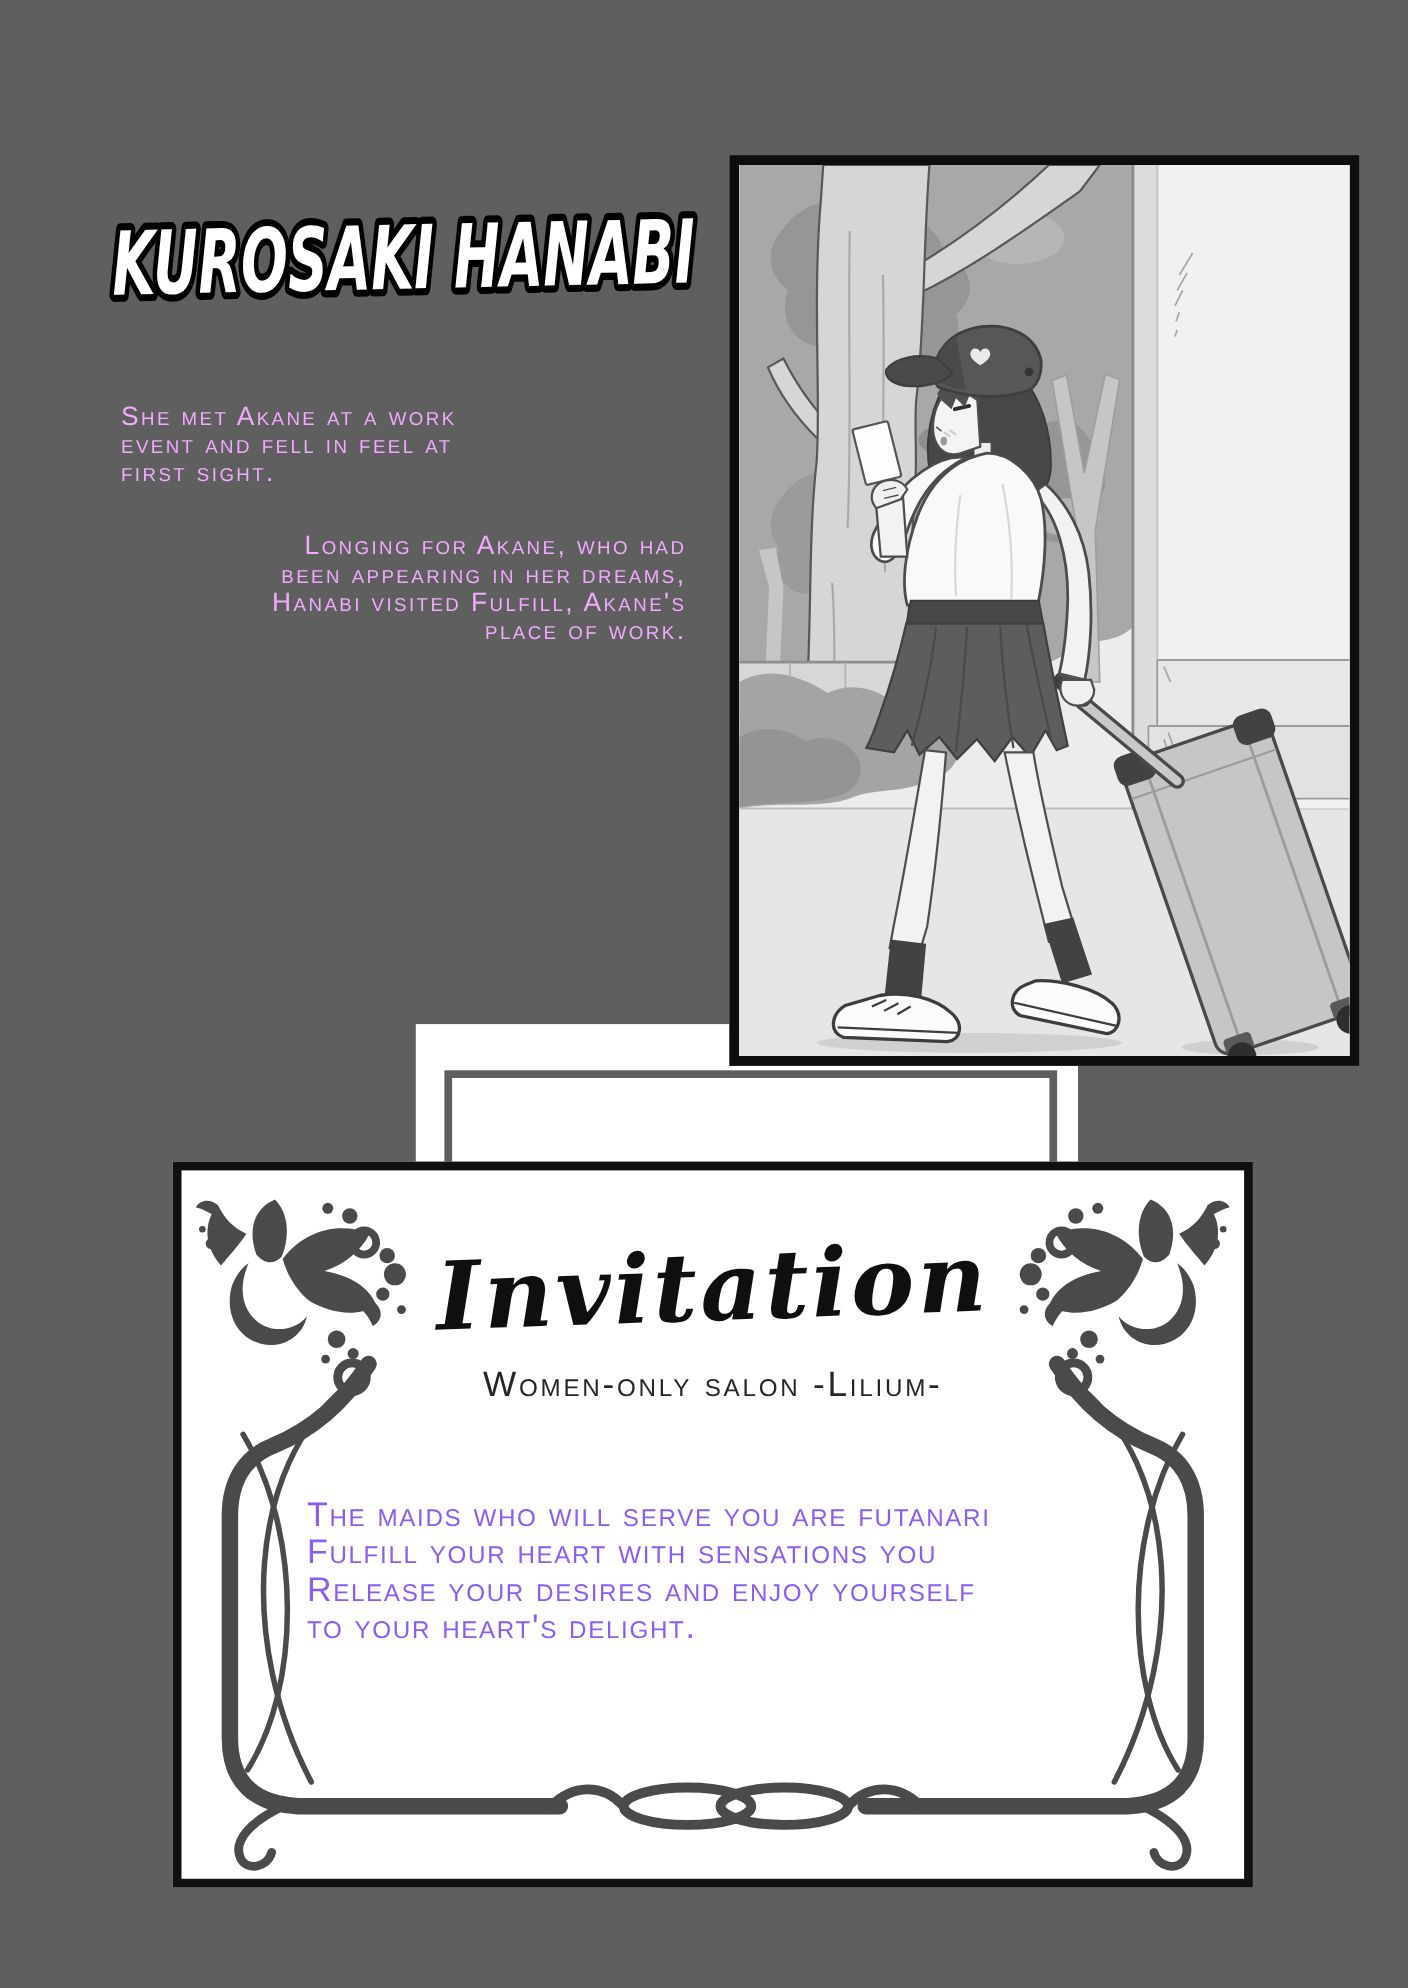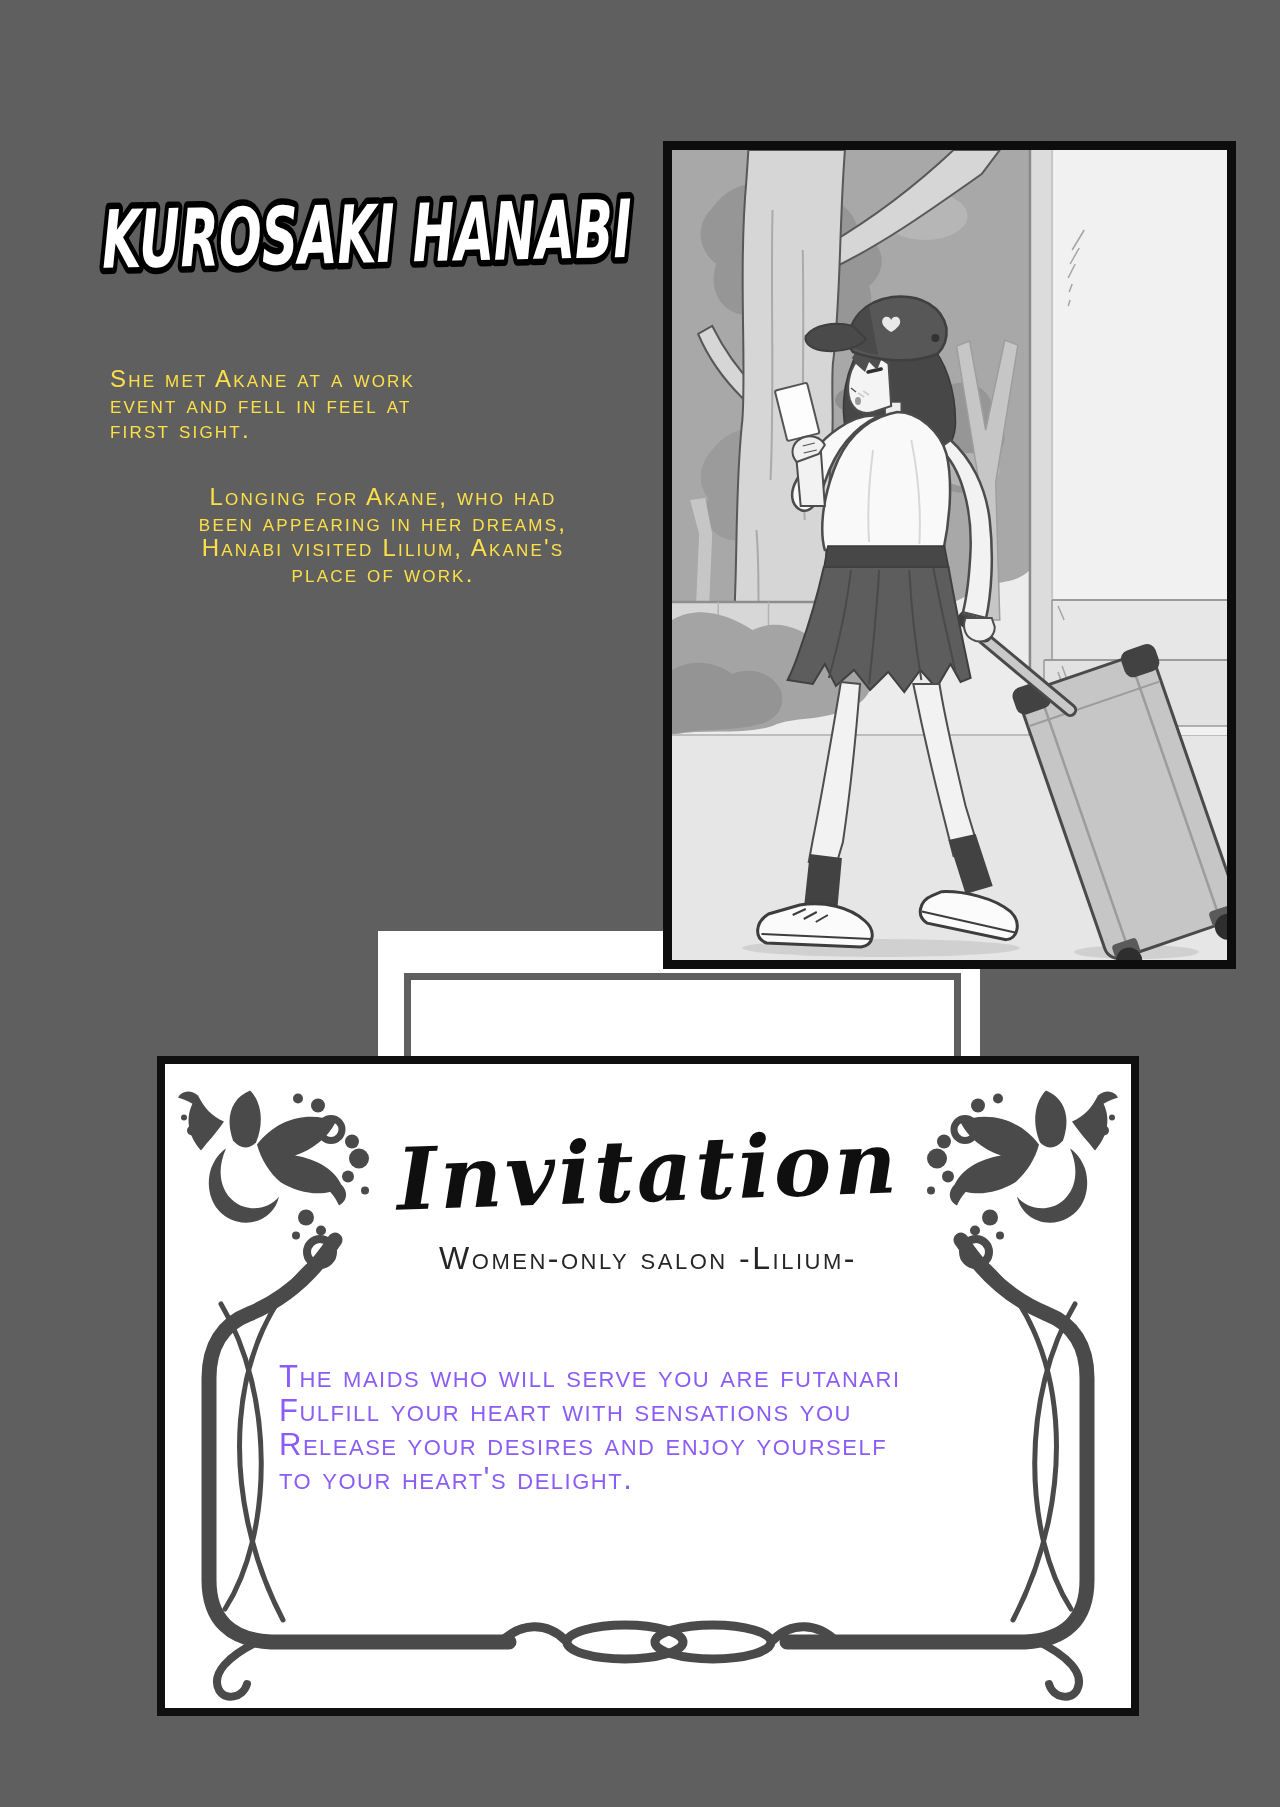--- a/index.html
+++ b/index.html
@@ -5,25 +5,25 @@
   html,body{margin:0;padding:0;}
   body{
     width:1280px;height:1807px;position:relative;overflow:hidden;
     background:#5f5f5f;font-family:"Liberation Sans",sans-serif;
   }
   .abs{position:absolute;}
   
   #title-svg{left:92px;top:184px;width:580px;height:104px;}
   
   .muted-par{
-    color:#fde047;font-variant:small-caps;font-size:24px;line-height:25.5px;
+    color:#f0abfc;font-variant:small-caps;font-size:24px;line-height:25.5px;
     letter-spacing:2.2px;white-space:nowrap;
   }
   #para-intro{left:110px;top:366px;text-align:left;}
-  #para-longing{left:124px;top:484px;width:518px;text-align:center;}
+  #para-longing{left:106px;top:484px;width:518px;text-align:right;}
   
   #white-rect{left:378px;top:931px;width:602px;height:135px;background:#ffffff;z-index:1;}
   #outline-rect{left:404px;top:973px;width:557px;height:93px;border:7px solid #5f5f5f;
     box-sizing:border-box;background:transparent;z-index:2;}
   
   #panel{left:663px;top:141px;width:573px;height:828px;border:9px solid #0d0d0d;
     box-sizing:border-box;background:#ececec;z-index:3;overflow:hidden;}
   #panel svg{display:block;width:100%;height:100%;}
   
   #card{left:157px;top:1056px;width:982px;height:660px;border:8px solid #101010;
@@ -57,21 +57,21 @@
 
 <div id="para-intro" class="abs muted-par">
   <div>She met Akane at a work</div>
   <div>event and fell in feel at</div>
   <div>first sight.</div>
 </div>
 
 <div id="para-longing" class="abs muted-par">
   <div>Longing for Akane, who had</div>
   <div>been appearing in her dreams,</div>
-  <div>Hanabi visited Lilium, Akane's</div>
+  <div>Hanabi visited Fulfill, Akane's</div>
   <div>place of work.</div>
 </div>
 
 <div id="white-rect" class="abs"></div>
 <div id="outline-rect" class="abs"></div>
 
 <div id="panel" class="abs">
   <svg role="img" viewBox="0 0 552 810" preserveAspectRatio="none" aria-label="Hanabi wearing a baseball cap, walking past trees with a rolling suitcase">
 
     <rect x="0" y="0" width="552" height="810" fill="#ececec"></rect>

